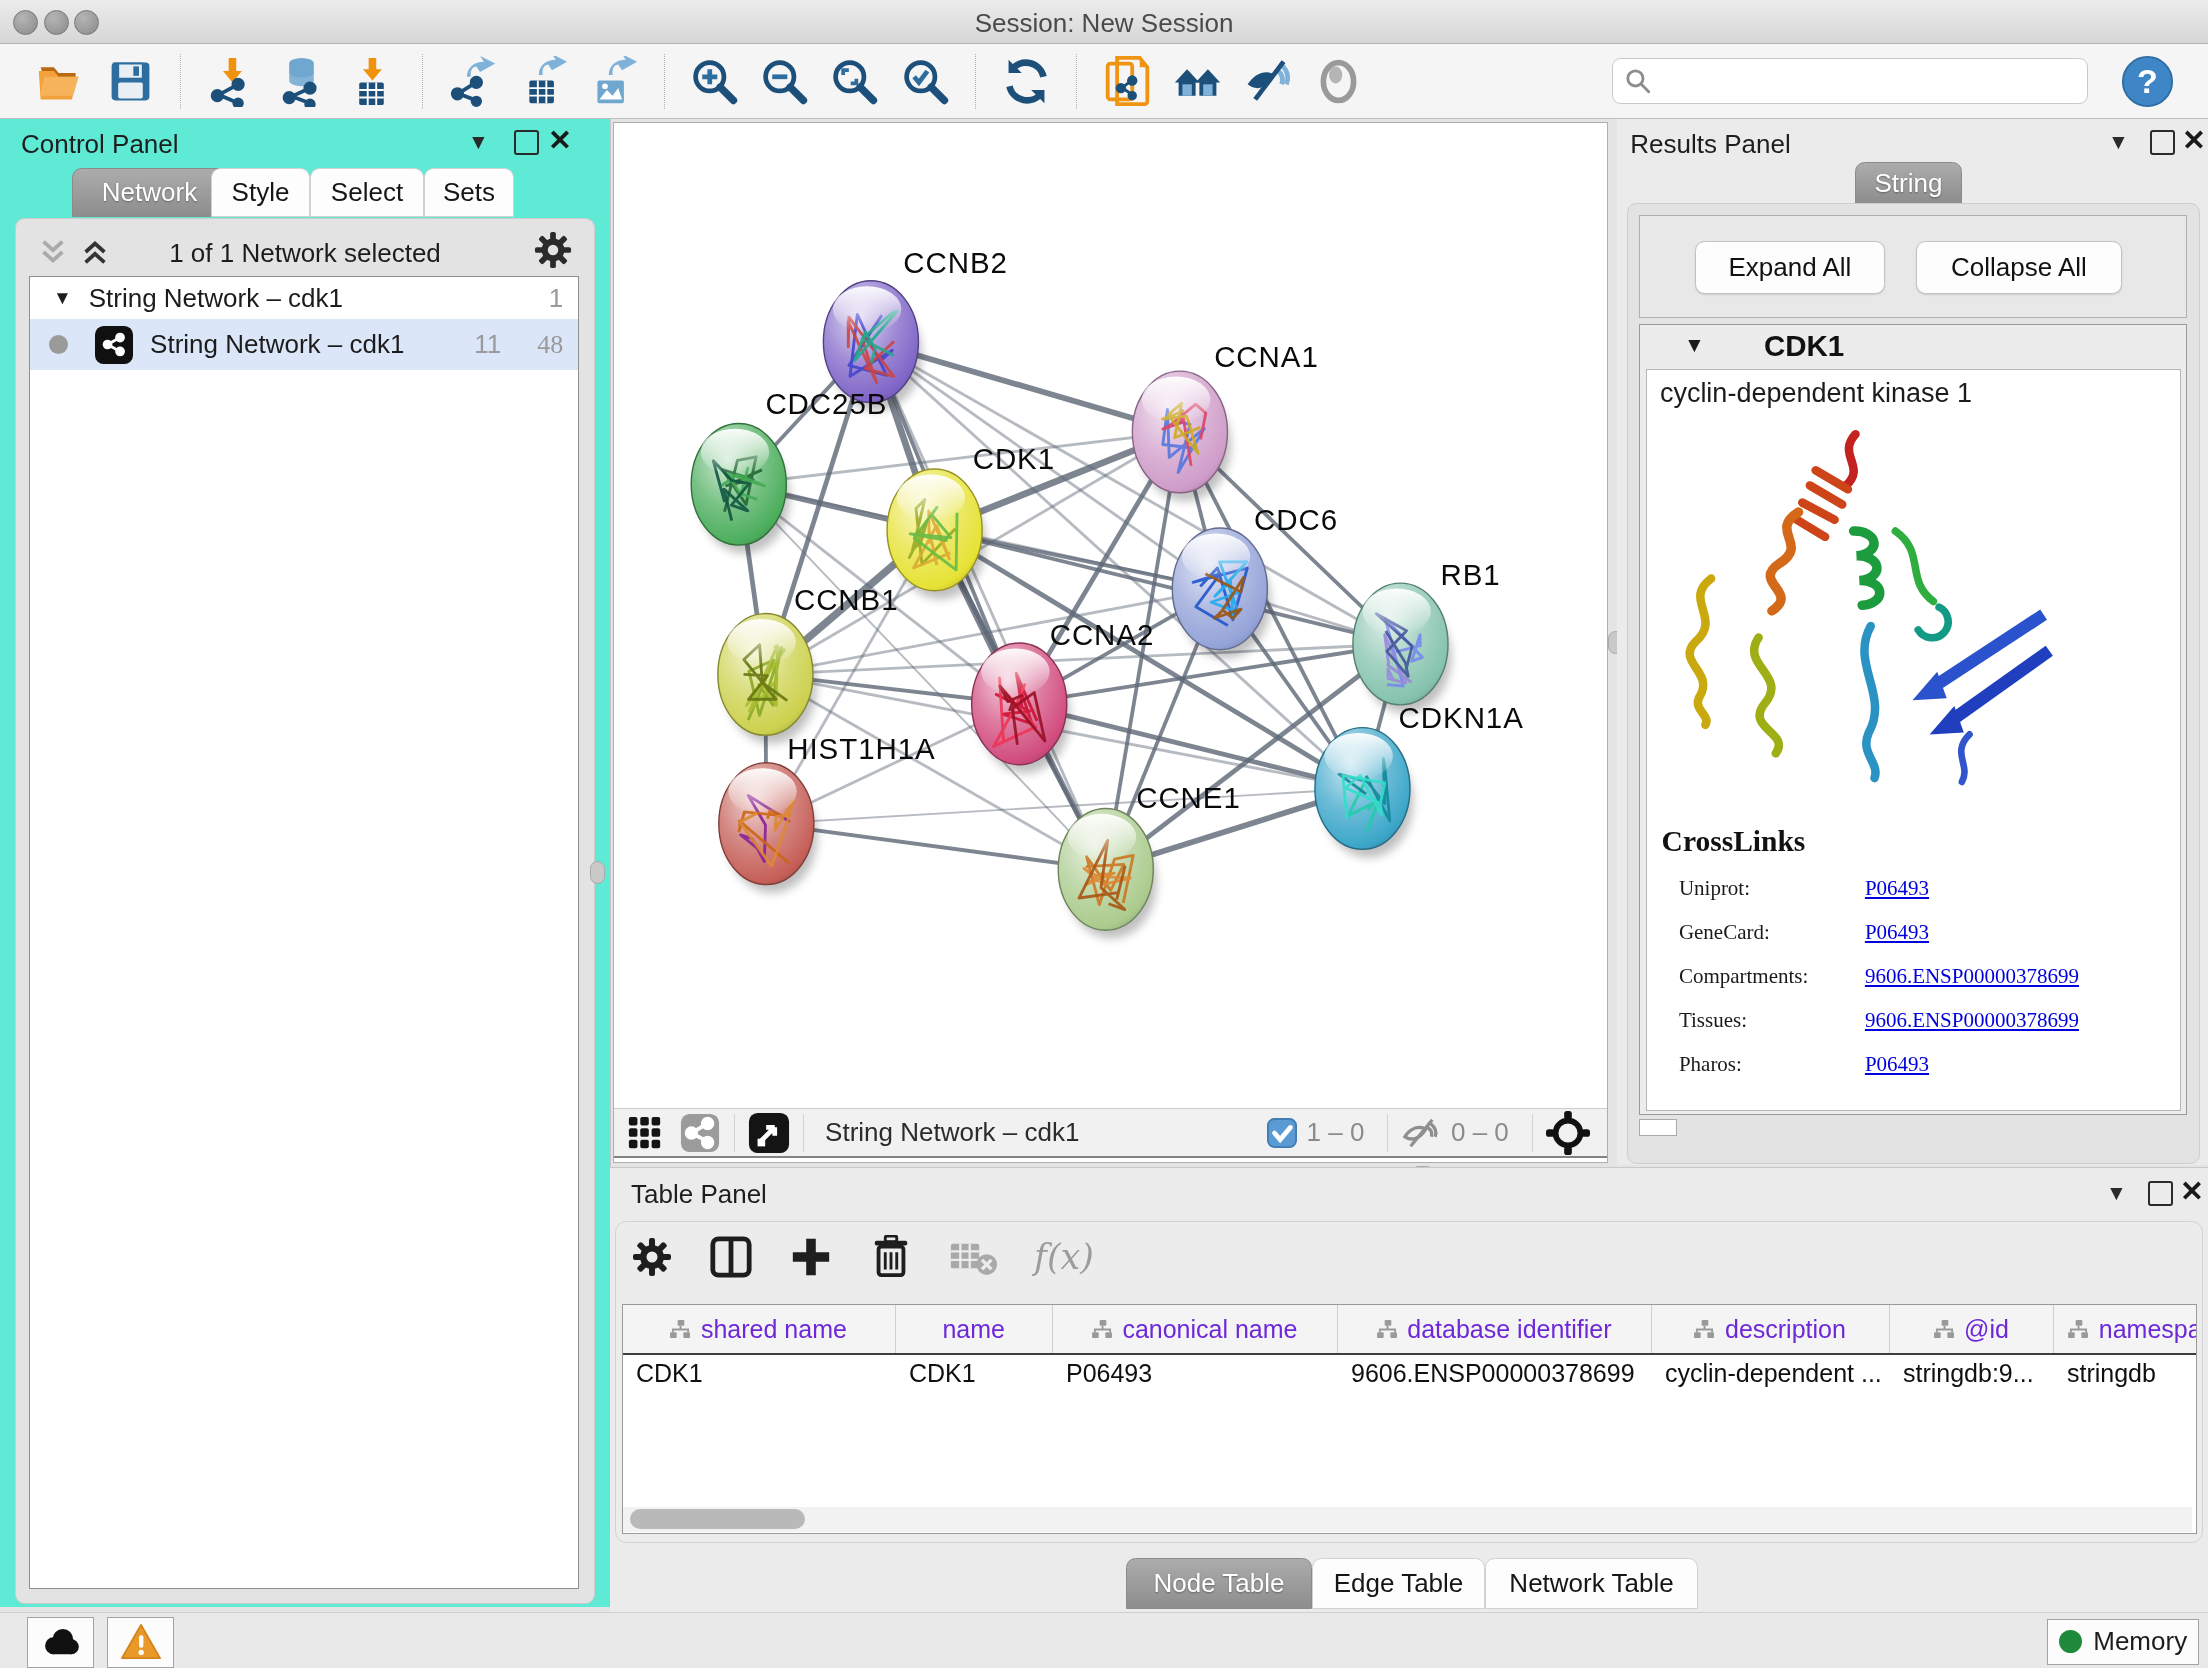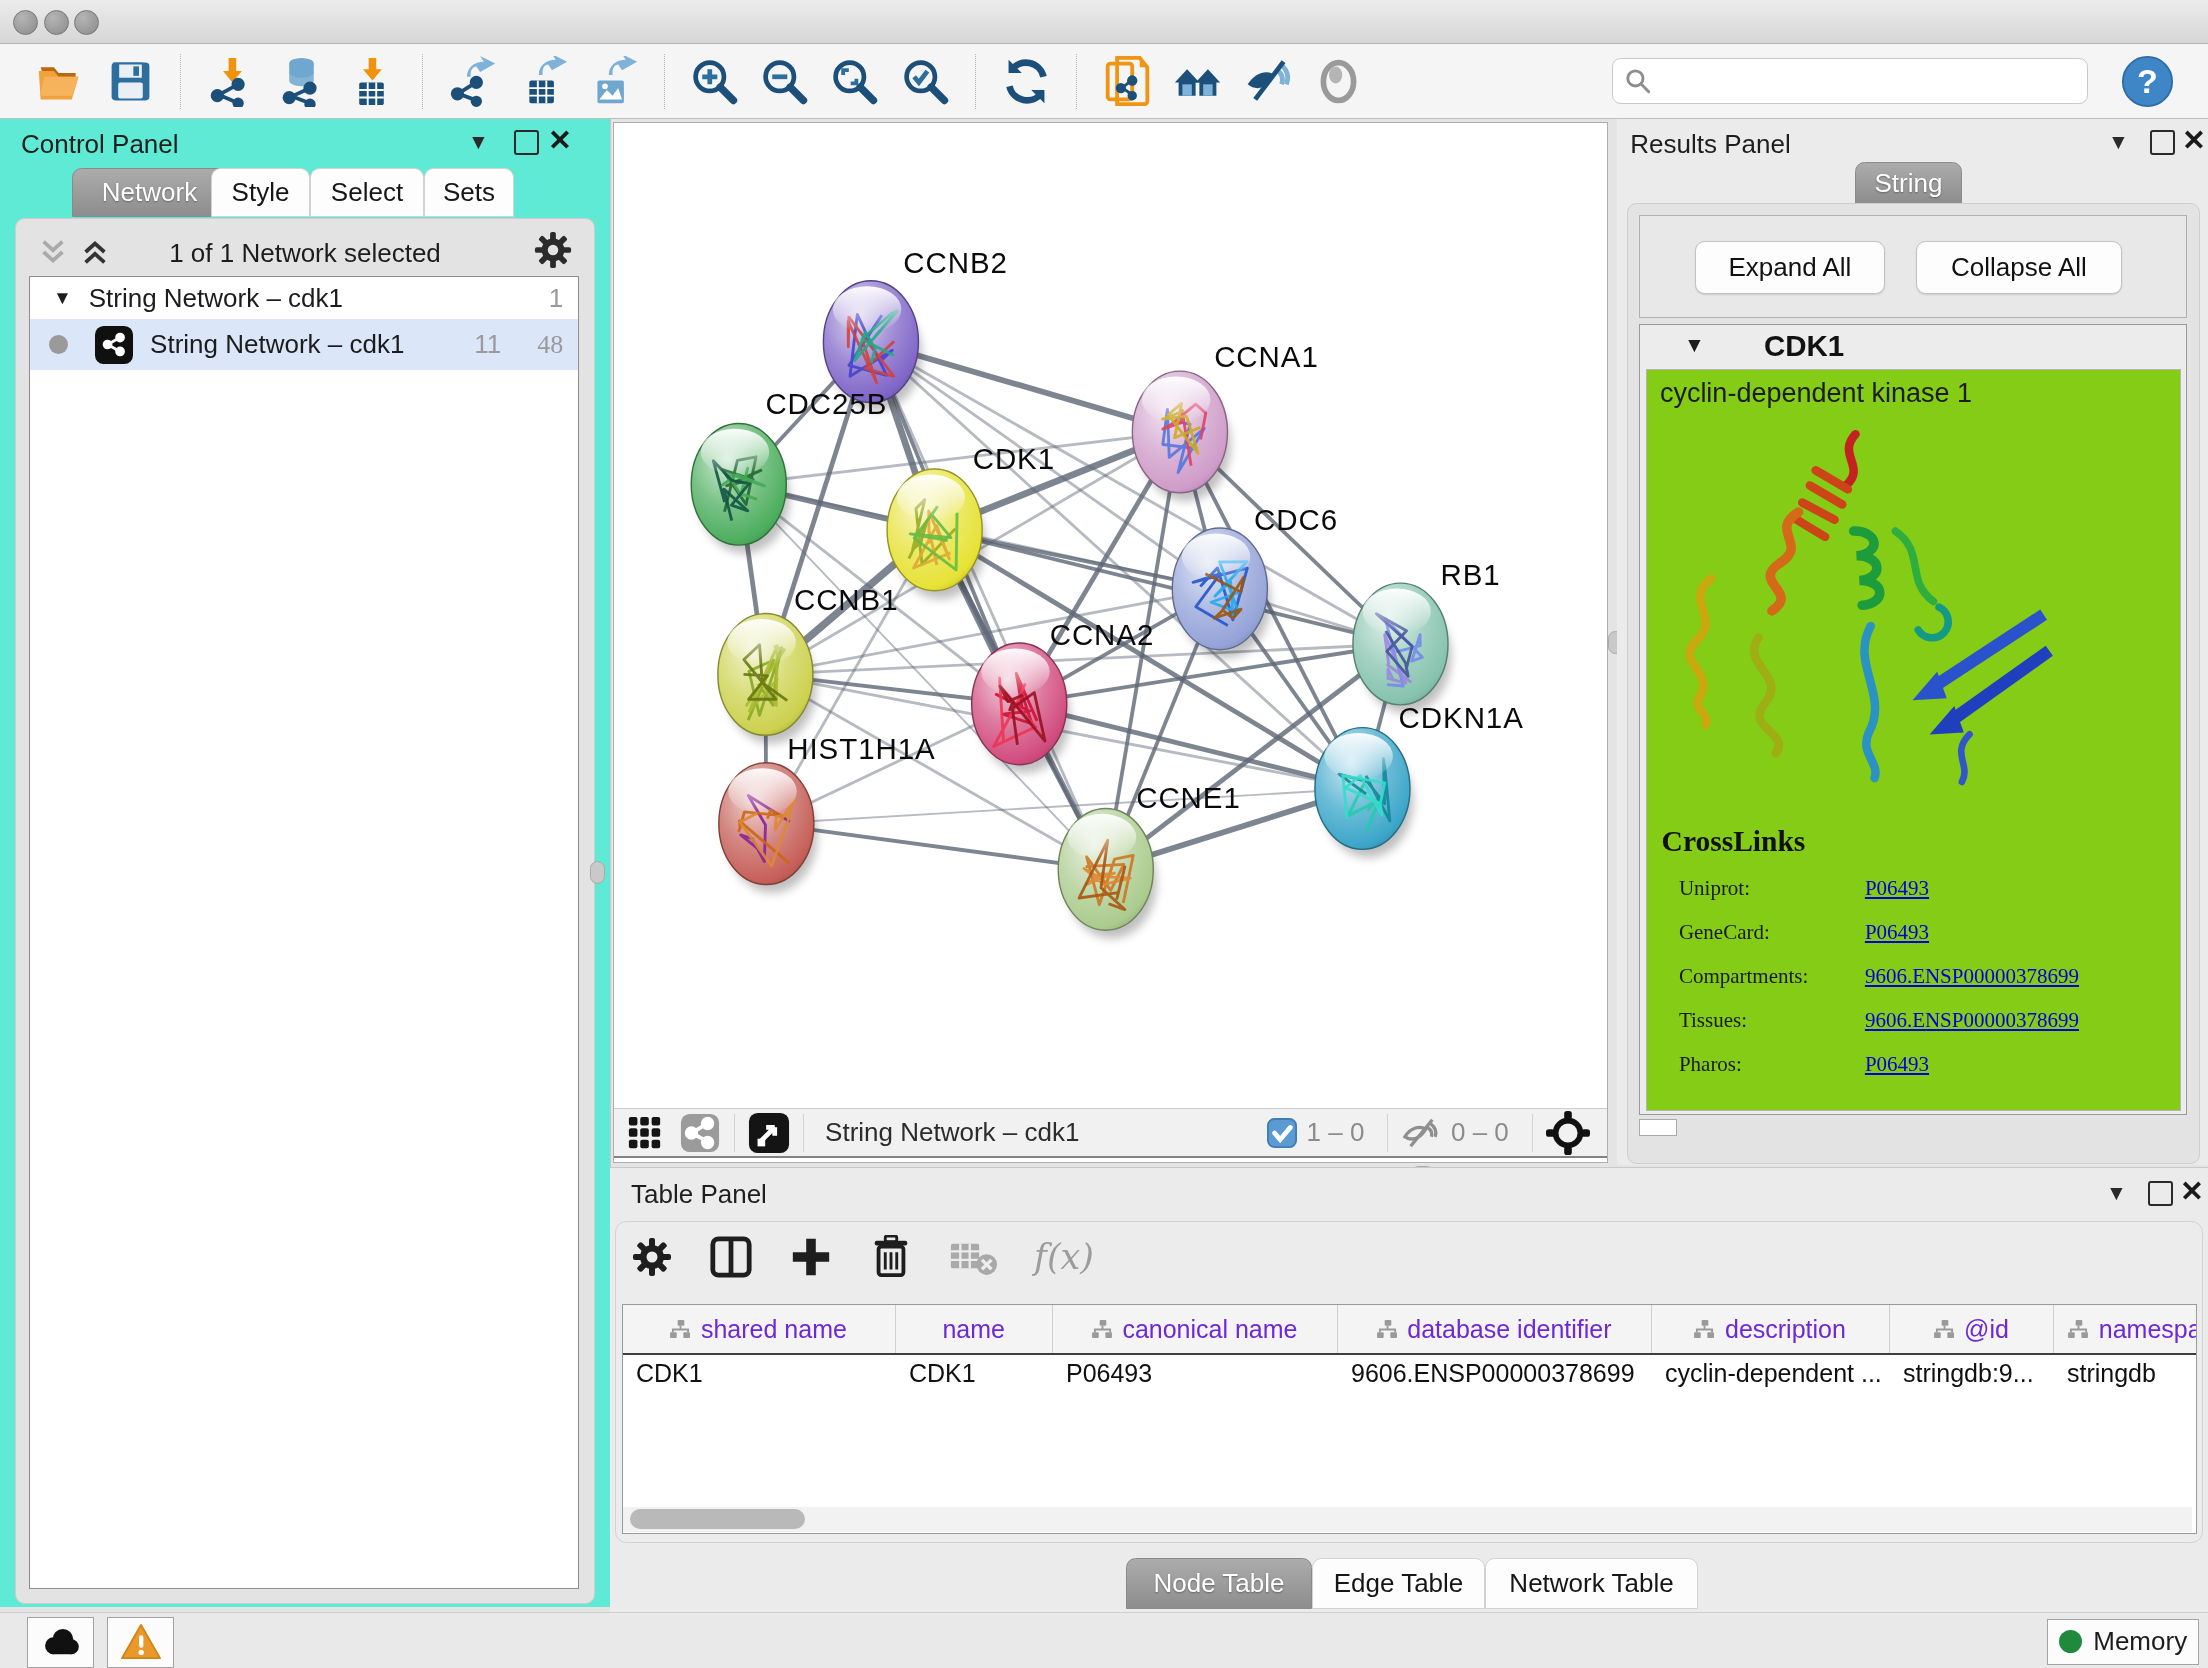--- a/index.html
+++ b/index.html
@@ -75,20 +75,21 @@
   svg{display:block;}
   .nodelabel{font-family:"Liberation Sans",sans-serif;font-size:31px;fill:#0a0a0a;letter-spacing:1px;}
 </style>
 </head>
 <body>
 
 <div class="abs titlebar">
   <div class="abs tl-circle" style="left:13.3px;"></div>
   <div class="abs tl-circle" style="left:44px;"></div>
   <div class="abs tl-circle" style="left:74px;"></div>
+  <div class="abs win-title">Session: New Session</div>
 </div>
 
 <div class="abs toolbar">
   <div class="tbi">
     <svg width="51" height="51" viewBox="0 0 54 54">
         <path d="M6 12h14l5 6h18v6H10z" fill="#b96a10"></path>
         <path d="M4 16h16l5 6h21l-7 24H6z" fill="#f2a23c"></path>
         <path d="M10 22h36l-6 20H5z" fill="#f7b35b"></path>
       </svg>
   </div>
@@ -634,21 +635,21 @@
   <div class="abs tab active" style="left:238px;top:43px;width:107px;height:42px;">String</div>
 
   <div class="abs subpanel" style="left:9.5px;top:84px;width:571px;height:959px;">
     <div class="abs frame" style="left:11.4px;top:11.4px;width:546px;height:101px;">
       <div class="abs btn" style="left:55px;top:25px;width:188px;height:51px;">Expand All</div>
       <div class="abs btn" style="left:276px;top:25px;width:204px;height:51px;">Collapse All</div>
     </div>
     <div class="abs frame" style="left:11.4px;top:120px;width:546px;height:789px;background:#ececec;border-color:#9a9a9a;">
       <div class="abs" style="left:44px;top:7.6px;font-size:21px;">▼</div>
       <div class="abs entry-gene" style="left:124px;top:3.8px;">CDK1</div>
-      <div class="abs" style="left:5.7px;top:44px;width:533px;height:740px;border:1px solid #b5b5b5;background:#84cc16;">
+      <div class="abs" style="left:5.7px;top:44px;width:533px;height:740px;border:1px solid #b5b5b5;background:#ffffff;">
         <div class="abs entry-desc" style="left:13.3px;top:7.6px;">cyclin-dependent kinase 1</div>
         <svg class="abs" style="left:9.5px;top:49px;" width="418" height="380" viewBox="0 0 440 400">
           <path d="M210 16 C190 38 222 50 200 70" stroke="#c42121" stroke-width="9" fill="none" stroke-linecap="round"></path>
           <path d="M168 54 l34 20 m-40 -4 l34 20 m-42 -2 l34 18 m-40 0 l30 18" stroke="#cc4417" stroke-width="9" fill="none" stroke-linecap="round"></path>
           <path d="M150 98 C118 118 162 132 130 152 C100 172 152 182 122 202" stroke="#d4691a" stroke-width="10" fill="none" stroke-linecap="round"></path>
           <path d="M58 168 C28 190 70 210 42 234 C20 256 62 266 46 292 C38 306 58 312 52 322" stroke="#c9a90e" stroke-width="9" fill="none" stroke-linecap="round"></path>
           <path d="M108 230 C88 260 140 270 114 300 C94 326 142 330 126 352" stroke="#9fae14" stroke-width="9" fill="none" stroke-linecap="round"></path>
           <path d="M208 118 a20 13 0 1 1 3 26 a20 13 0 1 1 3 26 a20 13 0 1 1 3 26" stroke="#1d9c3d" stroke-width="10" fill="none" stroke-linecap="round"></path>
           <path d="M252 118 C284 140 262 170 292 192" stroke="#2fae3f" stroke-width="8" fill="none" stroke-linecap="round"></path>
           <path d="M298 198 a17 17 0 1 1 -22 24" stroke="#129a85" stroke-width="8" fill="none" stroke-linecap="round"></path>

